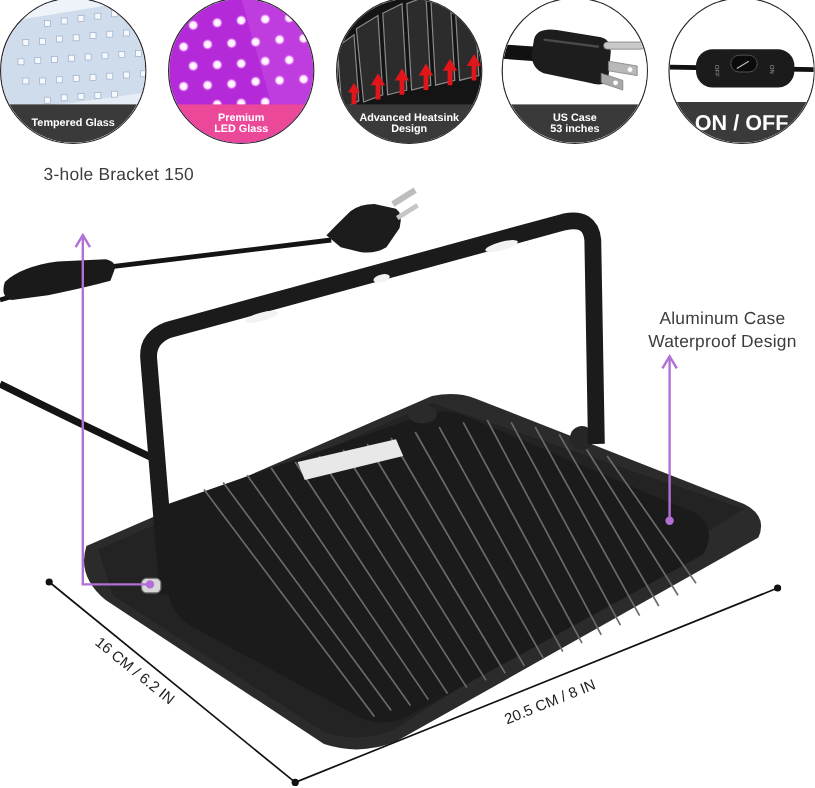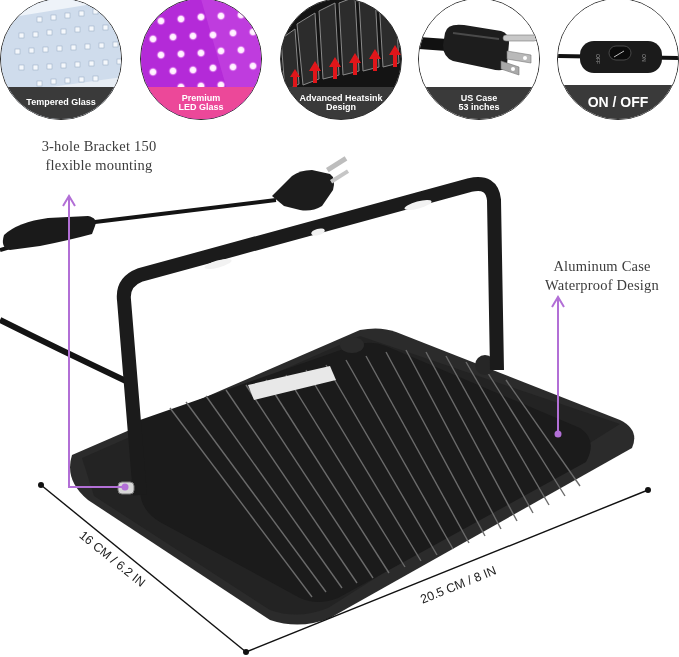--- a/index.html
+++ b/index.html
@@ -1,23 +1,23 @@
 <!DOCTYPE html>
 <html><head>
 <meta charset="utf-8">
 <style>
   html, body { margin:0; padding:0; background:#ffffff; }
   body { width:679px; height:657px; position:relative; overflow:hidden; font-family:"Liberation Sans", sans-serif; }
   .stage { position:absolute; left:0; top:0; width:677px; height:657px; }
   .feature { position:absolute; top:-2px; width:122px; height:122px; border-radius:50%; overflow:hidden; border:1.5px solid #2b2b2b; box-sizing:border-box; background:#ddd; }
   .feature .caption { position:absolute; left:0; right:0; bottom:0; height:32px; background:#3a3a3a; color:#fff; font-weight:bold; text-align:center; display:flex; align-items:center; justify-content:center; flex-direction:column; line-height:1.05; font-size:9px; }
-  .feature .caption.big { font-size:14px; height:34px; }
+  .feature .caption.big { font-size:18px; height:34px; }
   .feature .caption span { display:block; }
   .feature .scene { position:absolute; inset:0; }
-  .callout { position:absolute; color:#3c3c3c; font-family:Liberation Serif, serif; font-weight:normal; text-align:center; line-height:19px; font-size:14.5px; letter-spacing:0.2px; }
+  .callout { position:absolute; color:#3c3c3c; font-family:Liberation Sans, sans-serif; font-weight:normal; text-align:center; line-height:19px; font-size:14.5px; letter-spacing:0.2px; }
   .callout span { display:block; white-space:nowrap; }
   .dim-label { position:absolute; font-size:12.5px; color:#222; white-space:nowrap; transform-origin:center center; font-family:"Liberation Sans", sans-serif; }
   svg { position:absolute; left:0; top:0; }
 </style>
 </head>
 <body>
 
 <div class="stage">
 
   <div class="feature" style="left:0px;">
@@ -235,21 +235,20 @@
       <line x1="41" y1="485" x2="246" y2="652"></line>
       <line x1="246" y1="652" x2="648" y2="490"></line>
     </g>
     <circle cx="41" cy="485" r="3" fill="#111"></circle>
     <circle cx="246" cy="652" r="3" fill="#111"></circle>
     <circle cx="648" cy="490" r="3" fill="#111"></circle>
   </svg>
 
   <div class="callout" style="left:4px; top:137px; width:190px;">
     <span>3-hole Bracket 150</span>
-    <span>flexible mounting</span>
   </div>
   <div class="callout" style="left:522px; top:257px; width:160px;">
     <span>Aluminum Case</span>
     <span>Waterproof Design</span>
   </div>
 
   <div class="dim-label" style="left:72px; top:552px; transform:rotate(39deg);">16 CM / 6.2 IN</div>
   <div class="dim-label" style="left:418px; top:578px; transform:rotate(-22deg);">20.5 CM / 8 IN</div>
 
 </div>

